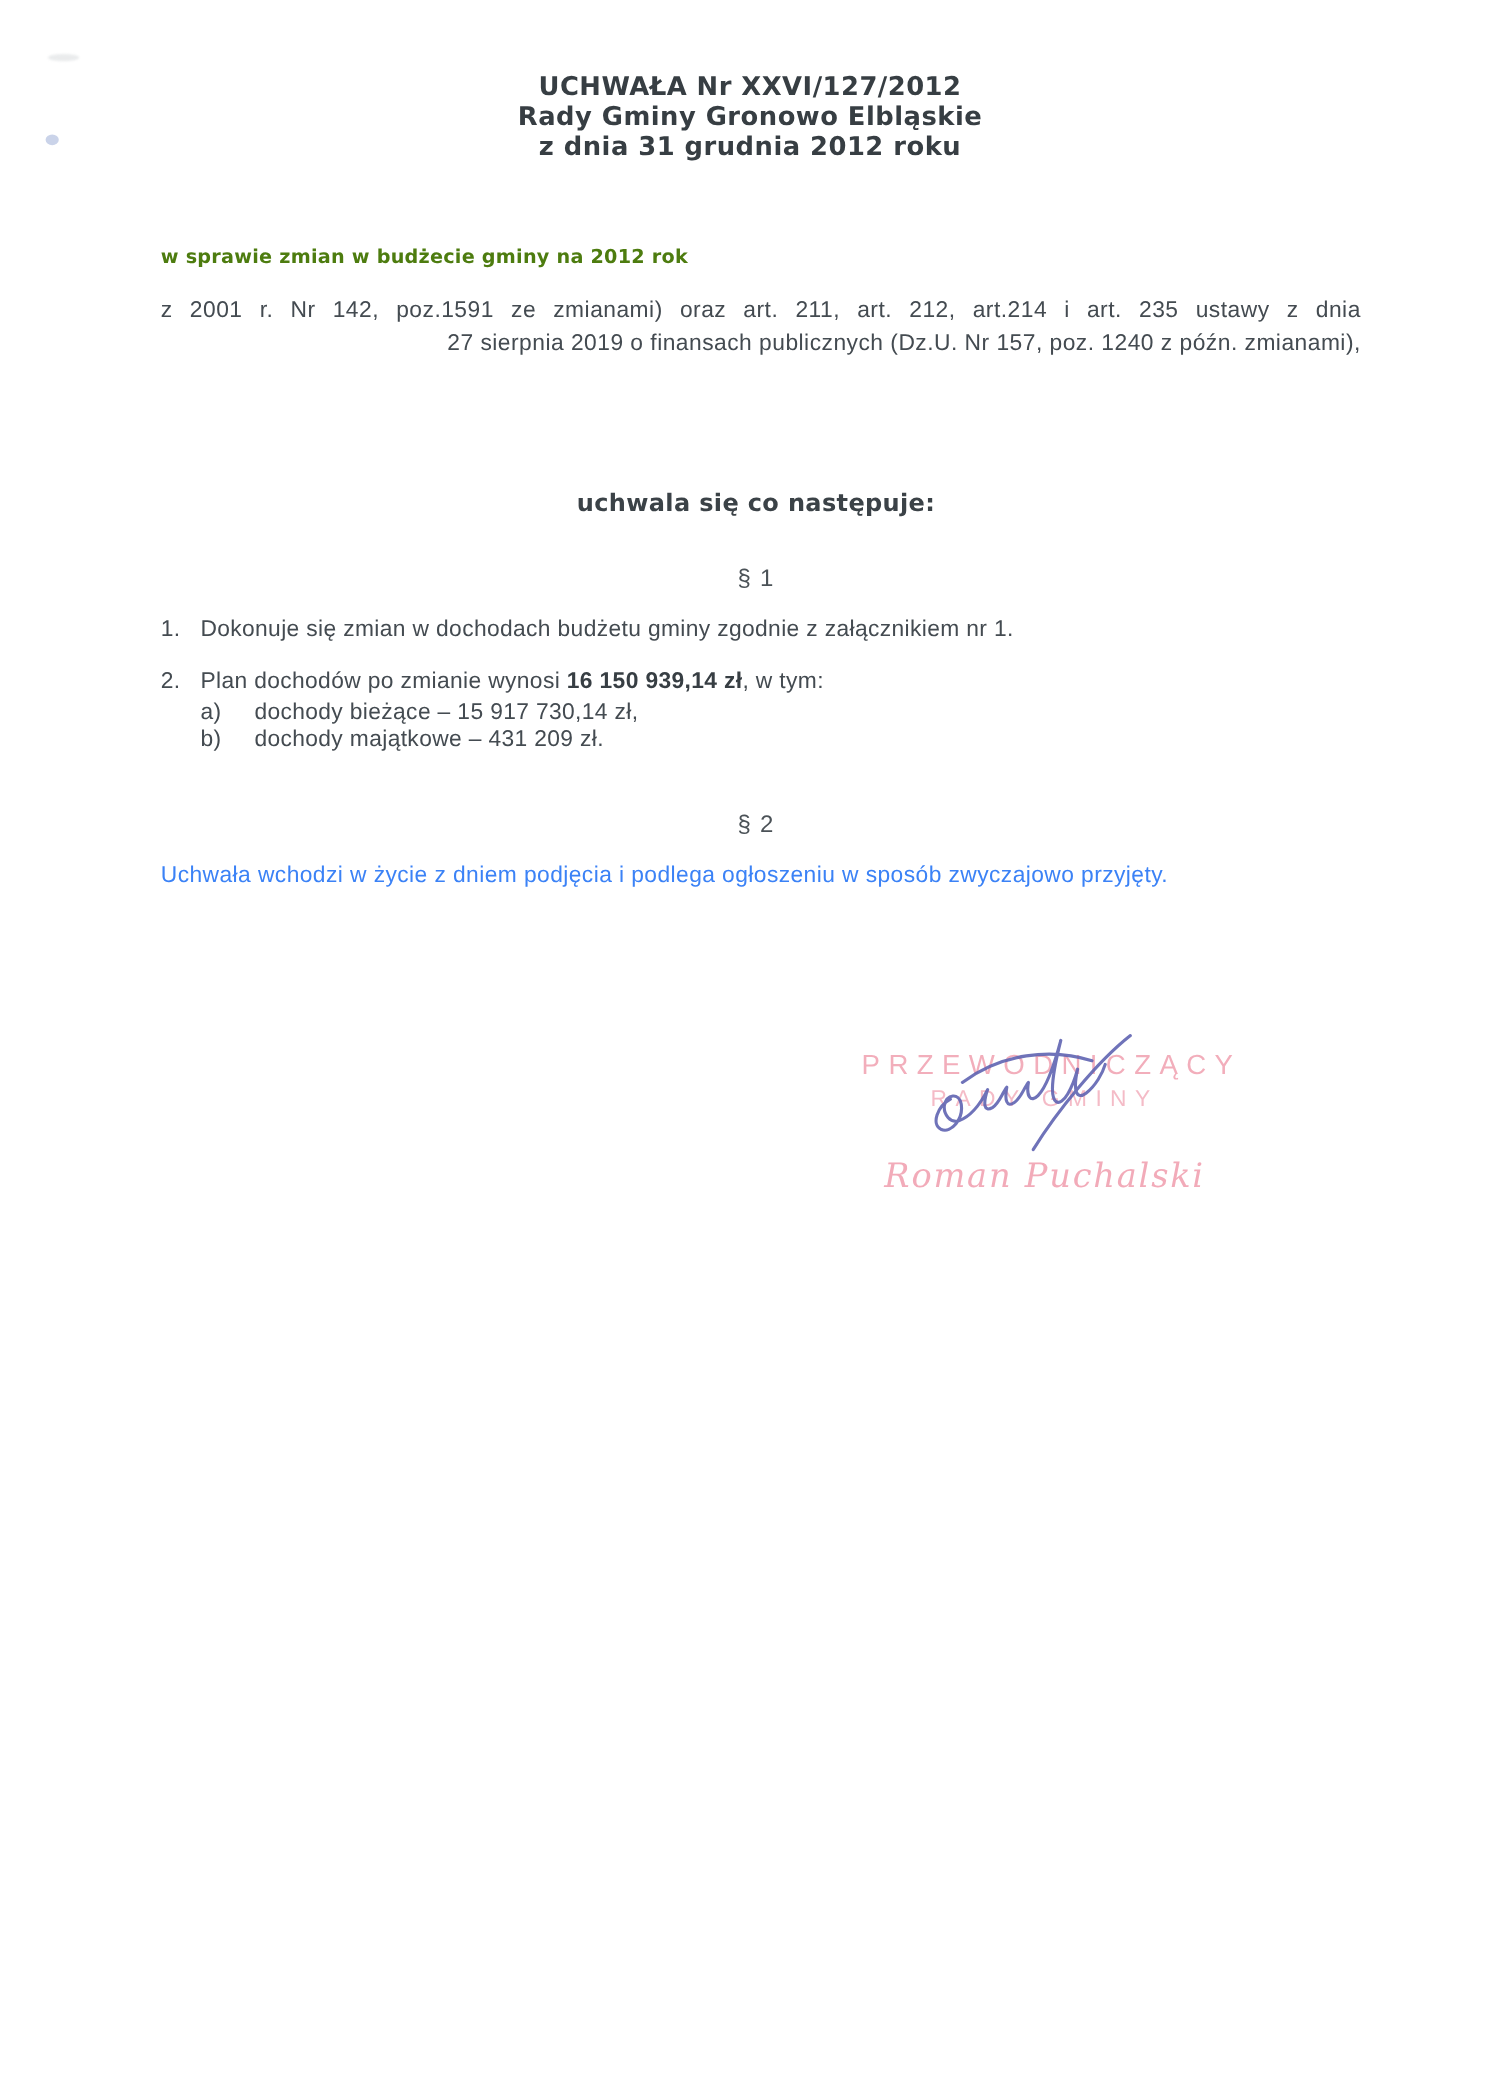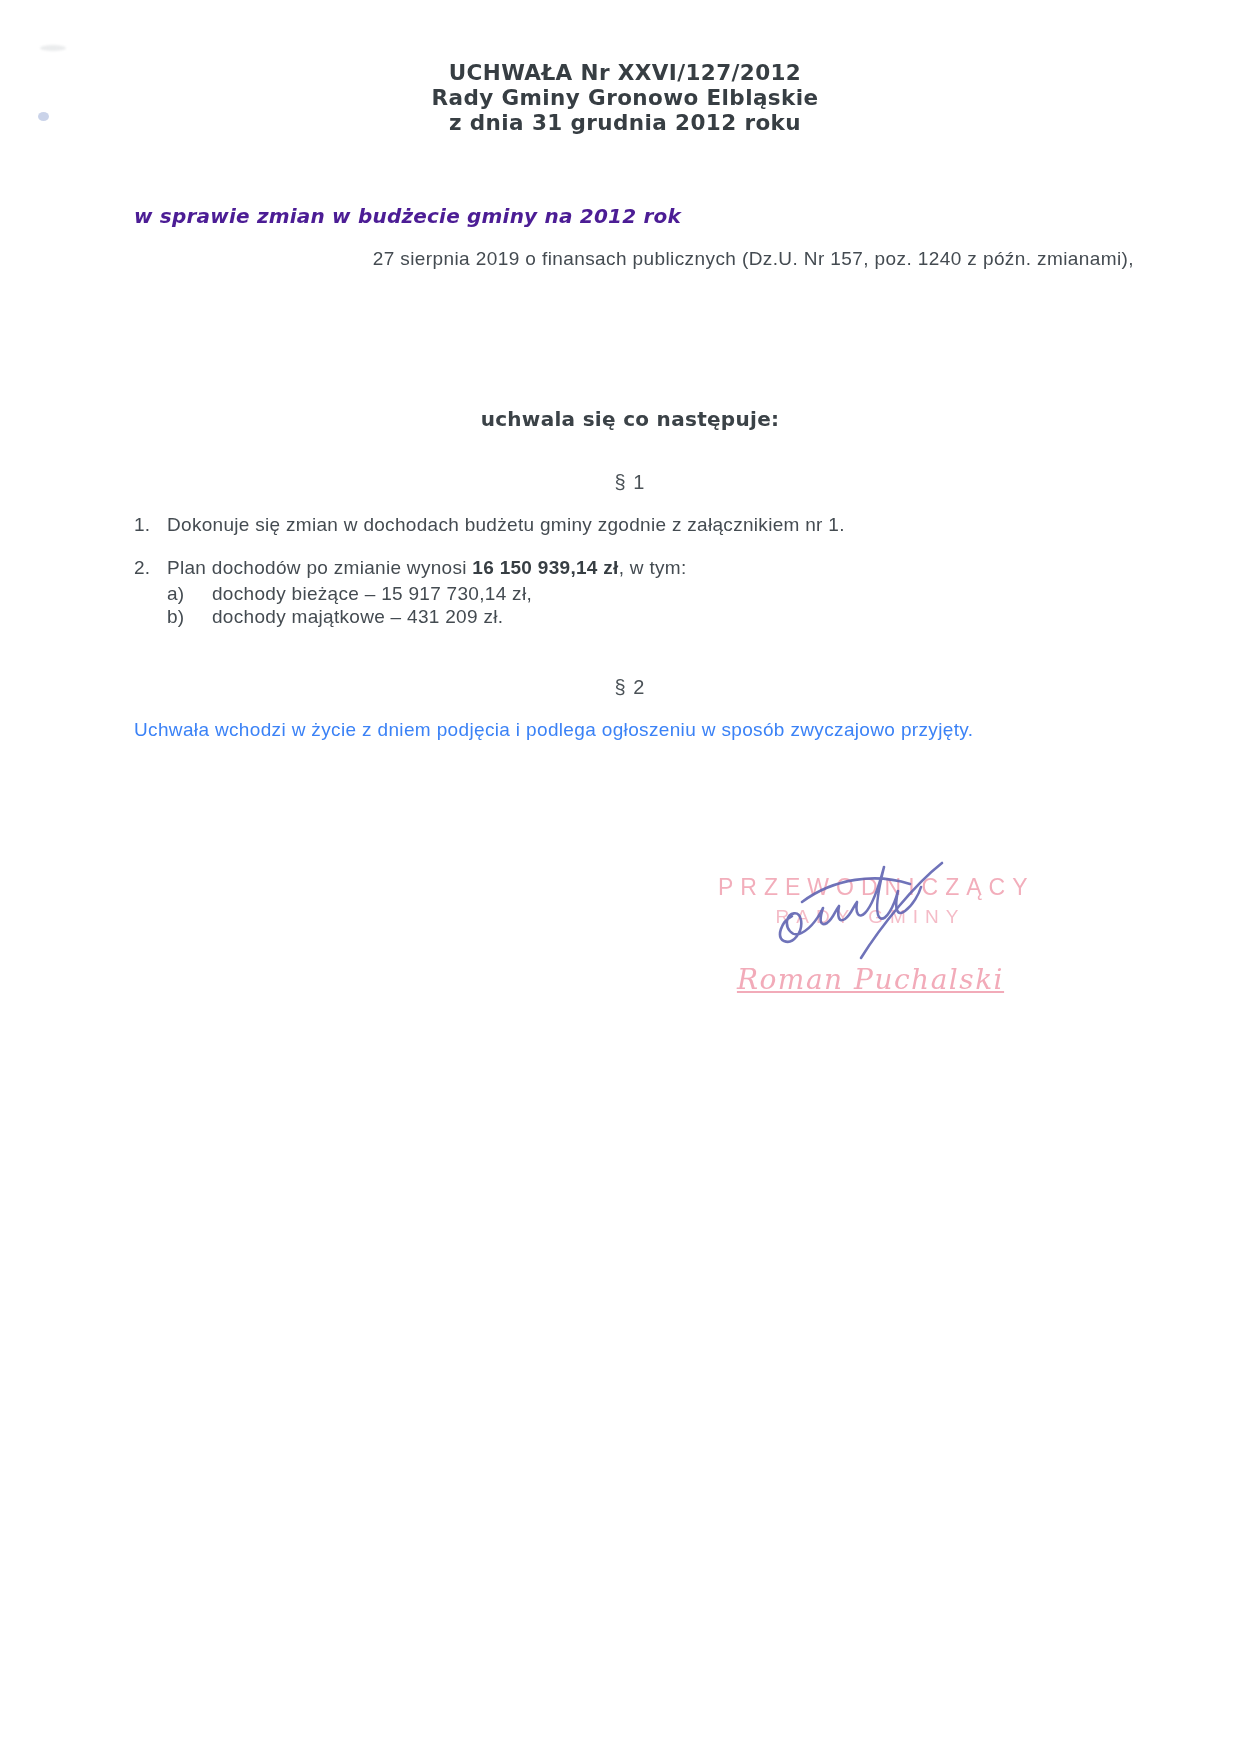--- a/index.html
+++ b/index.html
@@ -16,21 +16,21 @@
     position:absolute;top:60px;left:0;width:1250px;
     text-align:center;
     font-family:"DejaVu Sans",sans-serif;
     font-weight:bold;font-size:21.5px;line-height:25px;
     color:#373e43;letter-spacing:.4px;
   }
   
   .subject{
     position:absolute;top:204px;left:134px;
     font-family:"DejaVu Sans",sans-serif;
-    font-weight:bold;font-size:20px;color:#4c1d95;letter-spacing:.2px;font-style:italic;
+    font-weight:bold;font-size:16px;color:#4d7c0f;letter-spacing:.2px;
   }
   
   .legal{
     position:absolute;top:245px;left:134px;width:1000px;
     font-size:19px;line-height:27.5px;color:#444b51;
     letter-spacing:.4px;
   }
   .legal .jline{text-align:justify;text-align-last:justify;white-space:normal;}
   .legal .lline{text-align:right;}
   
@@ -75,21 +75,21 @@
     font-size:23px;letter-spacing:7px;font-weight:400;
     opacity:.72;white-space:nowrap;
   }
   .stamp-l2{
     margin-top:5px;font-size:19px;letter-spacing:7px;font-weight:400;
     opacity:.6;white-space:nowrap;
   }
   .stamp-name{
     margin-top:35px;
     font-family:"DejaVu Serif",serif;font-style:italic;
-    font-size:28px;letter-spacing:1.5px;opacity:.75;white-space:nowrap;text-decoration:underline;
+    font-size:28px;letter-spacing:1.5px;opacity:.75;white-space:nowrap;
   }
   .sig-svg{position:absolute;top:860px;left:772px;z-index:2;}
   
   .art{position:absolute;pointer-events:none;}
   .art-dash{
     top:45px;left:40px;width:26px;height:6px;border-radius:50%;
     background:#d9dcde;opacity:.55;filter:blur(1px);
   }
   .art-dot{
     top:112px;left:38px;width:11px;height:9px;border-radius:50%;
@@ -121,20 +121,21 @@
 
   <div class="title-block">
     <div>UCHWAŁA Nr XXVI/127/2012</div>
     <div>Rady Gminy Gronowo Elbląskie</div>
     <div>z dnia 31 grudnia 2012 roku</div>
   </div>
 
   <div class="subject">w sprawie zmian w budżecie gminy na 2012 rok</div>
 
   <div class="legal">
+    <div class="jline">z 2001 r. Nr 142, poz.1591 ze zmianami) oraz art. 211, art. 212, art.214 i art. 235 ustawy z dnia</div>
     <div class="lline">27 sierpnia 2019 o finansach publicznych (Dz.U. Nr 157, poz. 1240 z późn. zmianami),</div>
   </div>
 
   <div class="enacting">uchwala się co następuje:</div>
 
   <div class="para-mark s1-mark">§ 1</div>
 
   <div class="list-row item-1">
     <span class="num">1.</span>
     <span>Dokonuje się zmian w dochodach budżetu gminy zgodnie z załącznikiem nr 1.</span>

